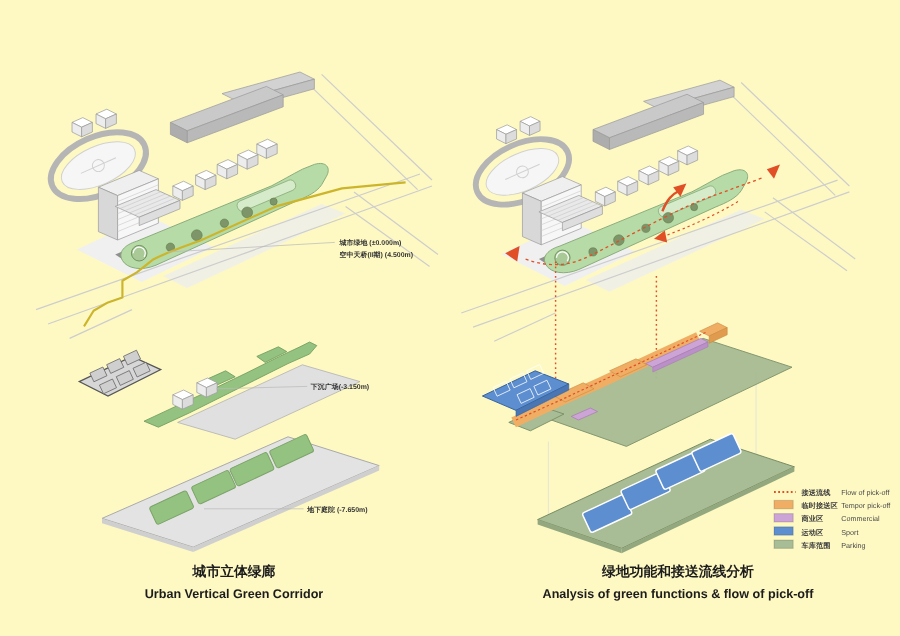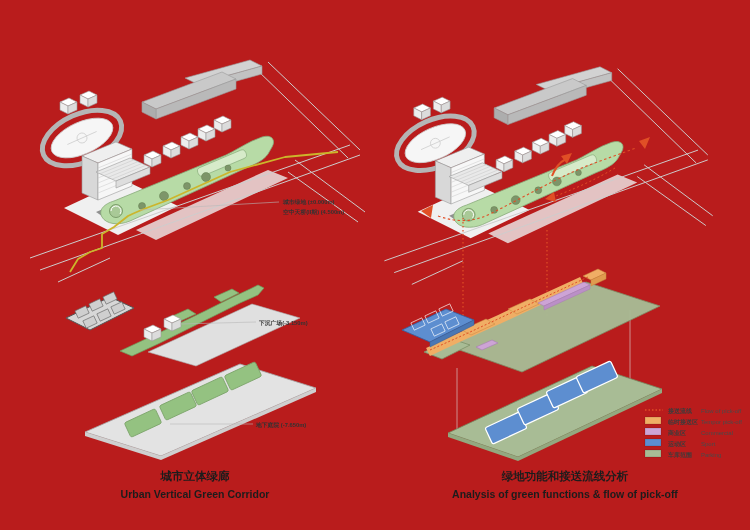--- a/index.html
+++ b/index.html
@@ -1,16 +1,16 @@
 <!DOCTYPE html>
 <html><head>
 <meta charset="utf-8">
 <style>
   html,body{margin:0;padding:0;background:#ffffff;}
-  #stage{position:relative;width:750px;height:530px;background:#b91c1c;overflow:hidden;
+  #stage{position:relative;width:750px;height:530px;background:#fef9c3;overflow:hidden;
          font-family:"Liberation Sans", sans-serif;}
   svg{position:absolute;left:0;top:0;}
   text{font-family:"Liberation Sans", sans-serif;}
   .ann{font-size:5.8px;font-weight:700;fill:#333;}
   .leader{stroke:#b9b9b9;stroke-width:0.6;}
   .lg-zh{font-size:6px;font-weight:600;fill:#3c3c3c;}
   .lg-en{font-size:6px;font-weight:400;fill:#4a4a4a;}
   .title-zh{font-size:11.5px;font-weight:700;fill:#1c1c1c;text-anchor:middle;}
   .title-en{font-size:10.5px;font-weight:700;fill:#1c1c1c;text-anchor:middle;}
   .road{stroke:#cdcdcd;stroke-width:1;fill:none;}

